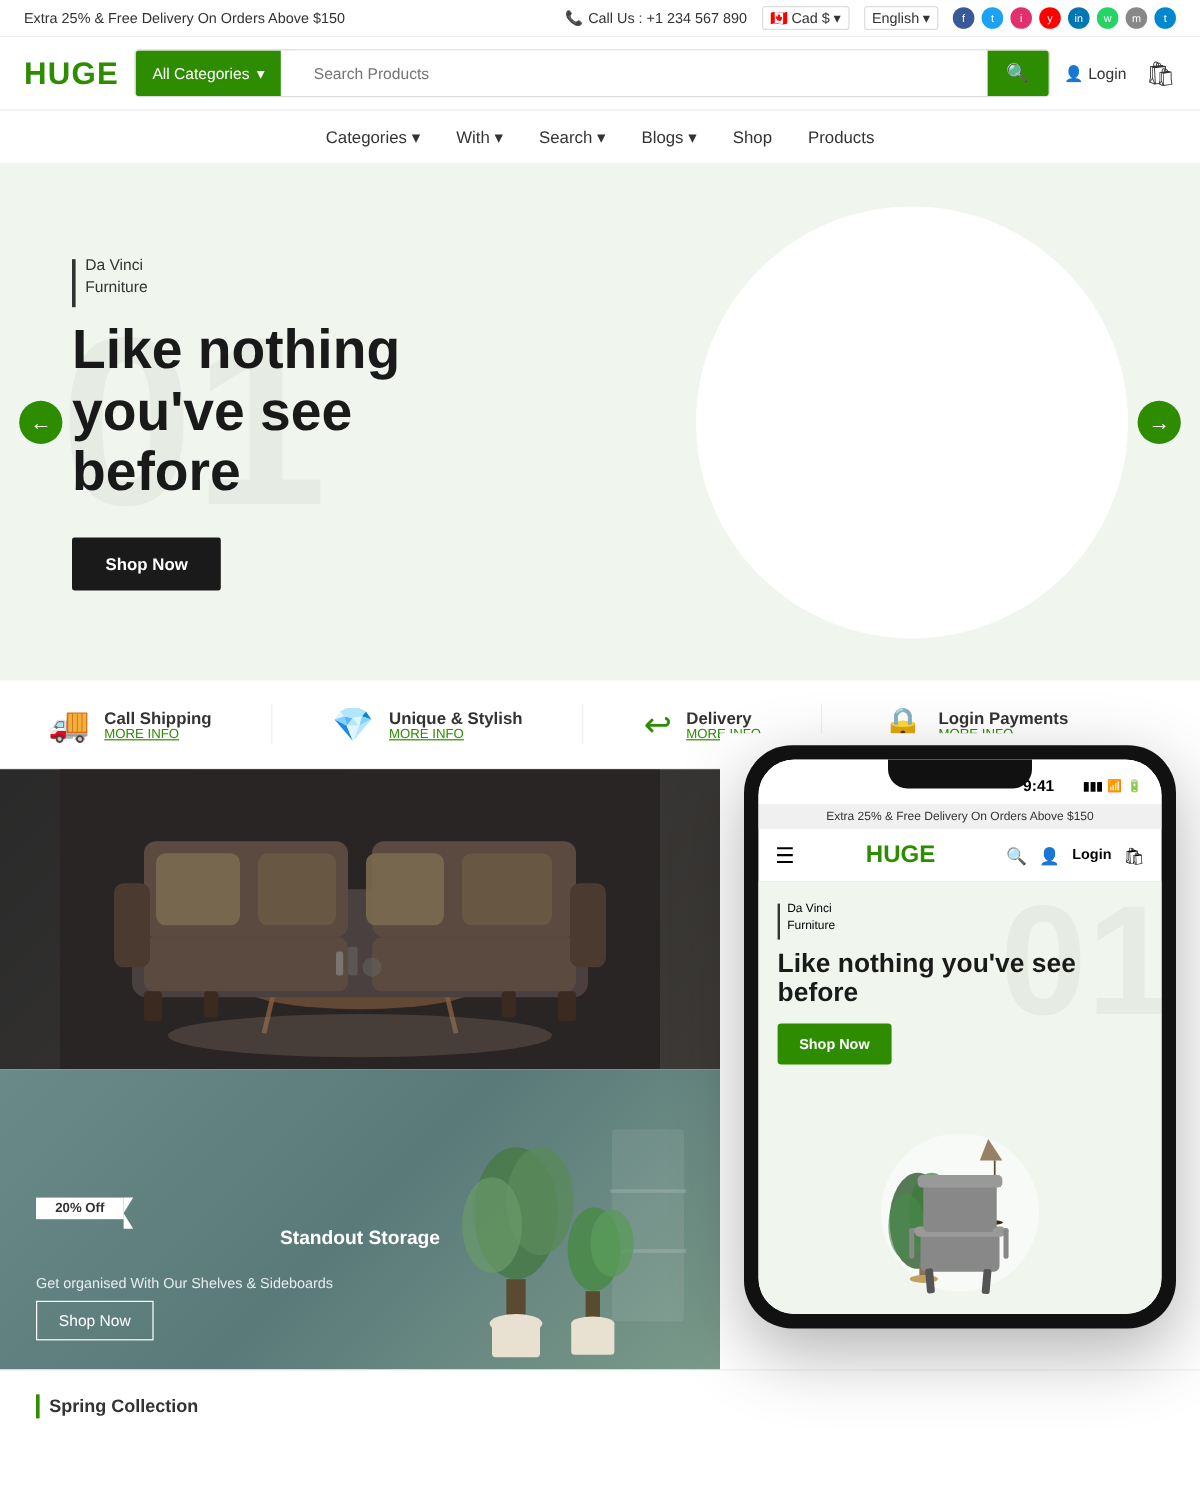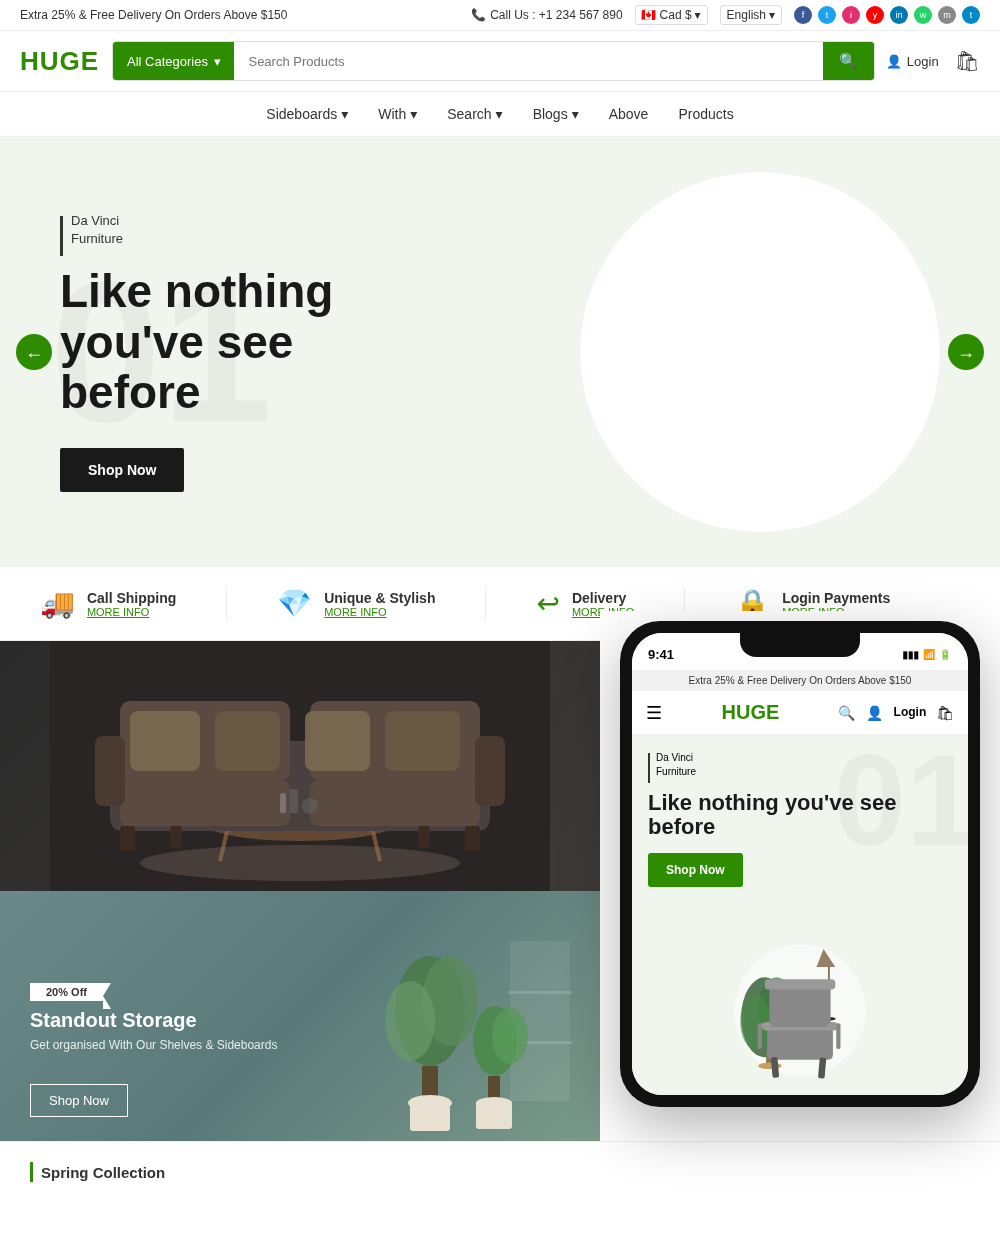--- a/index.html
+++ b/index.html
@@ -60,20 +60,21 @@
       gap: 6px;
       white-space: nowrap;
     }
     .search-input {
       flex: 1;
       border: none;
       outline: none;
       padding: 10px 14px;
       font-size: 13px;
       color: #a16207;
+      margin-left: 13px;
     }
     .search-btn {
       background: #2d8c00;
       border: none;
       padding: 10px 16px;
       cursor: pointer;
       color: #fff;
       font-size: 15px;
     }
     .header-right {
@@ -285,29 +286,30 @@
     .discount-badge::after {
       content: '';
       position: absolute;
       right: -8px;
       top: 0;
       border-top: 13px solid #fff;
       border-bottom: 13px solid #fff;
       border-right: 8px solid transparent;
     }
     .storage-title {
-      font-size: 20px;
+      font-size: 16px;
       font-weight: 700;
       color: #fff;
-      margin-bottom: 6px;
+      margin-bottom: 20px;
+      text-align: center;
     }
     .storage-sub {
       font-size: 12px;
       color: rgba(255,255,255,0.85);
-      margin-bottom: 32px;
+      margin-bottom: 8px;
     }
     .storage-shop-btn {
       background: transparent;
       color: #fff;
       border: 1px solid #fff;
       padding: 8px 18px;
       font-size: 13px;
       cursor: pointer;
       font-weight: 500;
     }
@@ -333,21 +335,21 @@
       position: relative;
     }
     .phone-screen {
       background: #fff;
       border-radius: 30px;
       overflow: hidden;
     }
     .phone-status-bar {
       background: #fff;
       display: flex;
-      justify-content: space-between;
+      justify-content: flex-end;
       align-items: center;
       padding: 8px 16px;
       font-size: 12px;
       font-weight: 600;
       gap: 24px;
     }
     .phone-notch {
       width: 120px;
       height: 24px;
       background: #111;
@@ -515,37 +517,37 @@
     <div class="login-btn">
       <span>👤</span>
       <span>Login</span>
     </div>
     <div class="cart-icon">🛍</div>
   </div>
 </div>
 
 <nav class="nav">
   <div class="nav-item">
-    <span>Sideboards</span>
+    <span>Categories</span>
     <span>▾</span>
   </div>
   <div class="nav-item">
     <span>With</span>
     <span>▾</span>
   </div>
   <div class="nav-item">
     <span>Search</span>
     <span>▾</span>
   </div>
   <div class="nav-item">
     <span>Blogs</span>
     <span>▾</span>
   </div>
   <div class="nav-item">
-    <span>Above</span>
+    <span>Shop</span>
   </div>
   <div class="nav-item">
     <span>Products</span>
   </div>
 </nav>
 
 <section class="hero" style="min-height:430px;">
   <div class="nav-arrow left">
     <span>←</span>
   </div>

